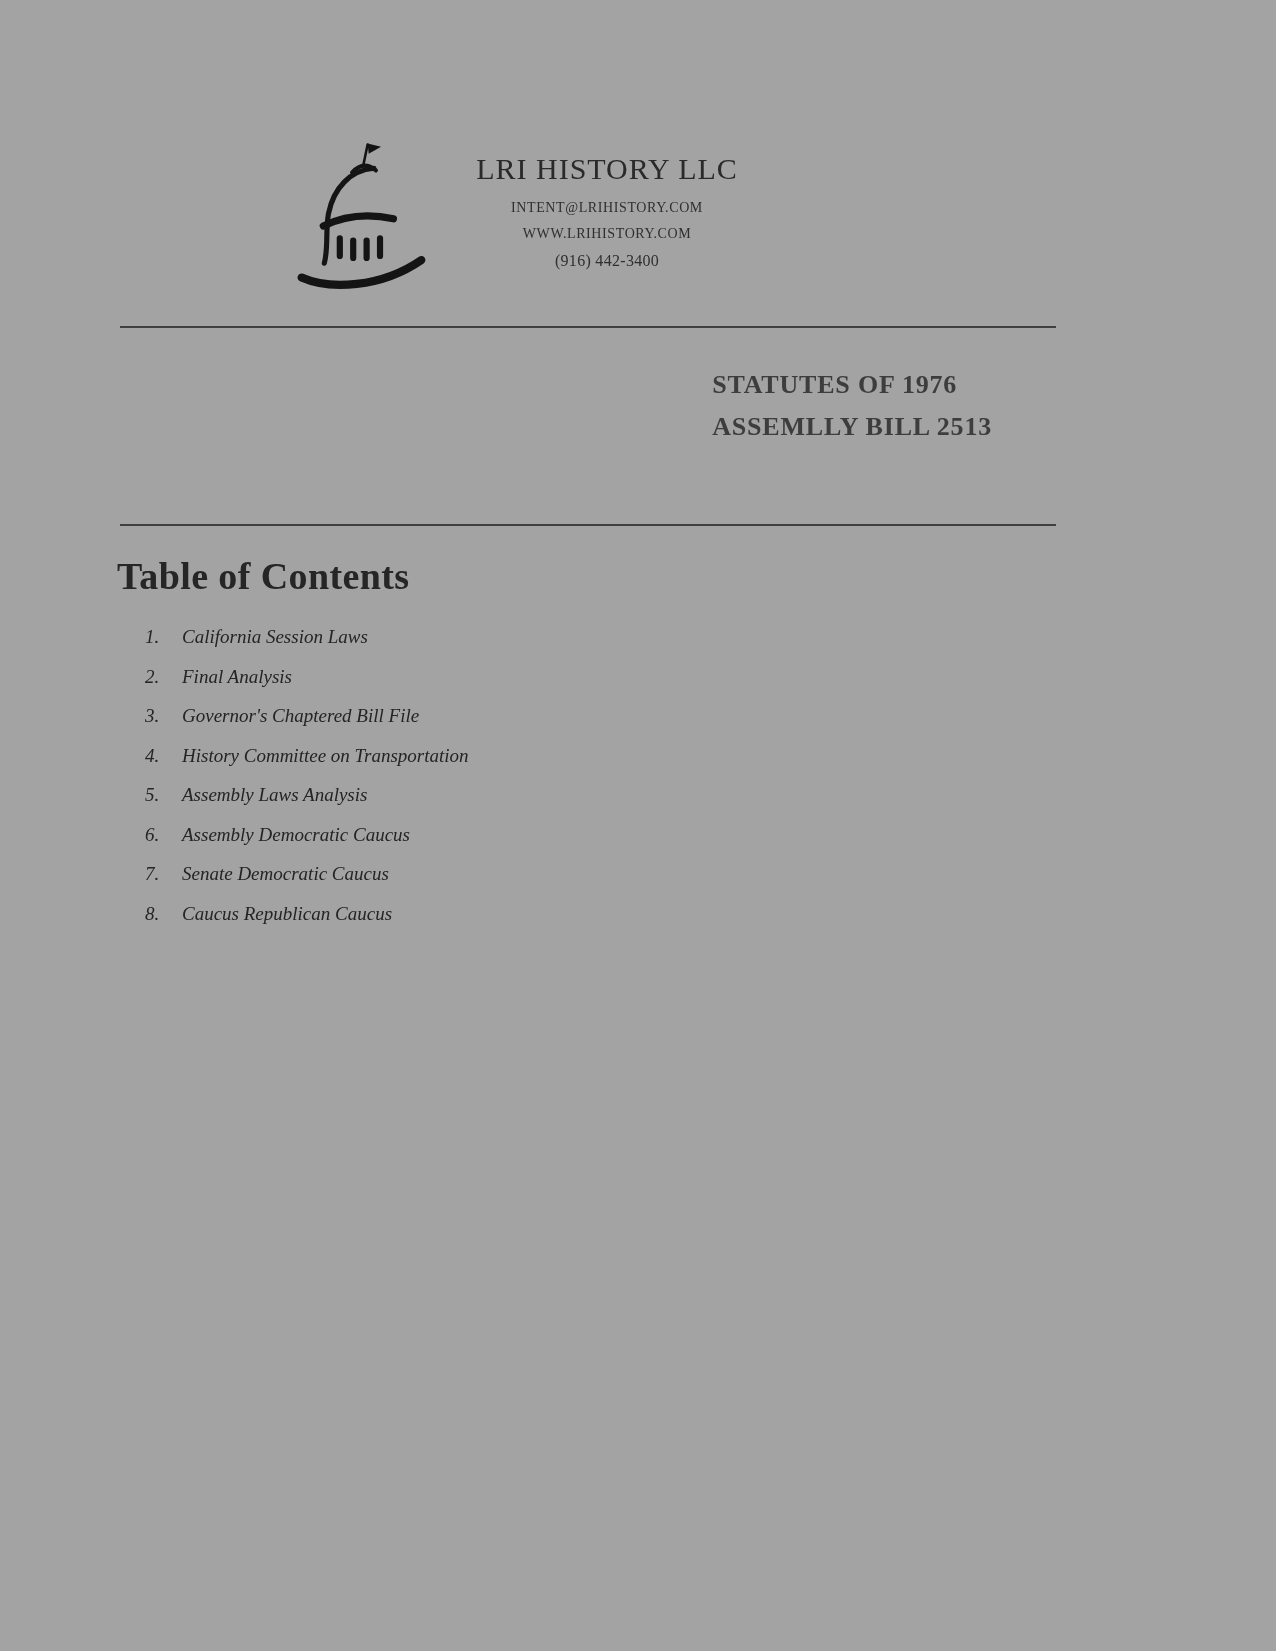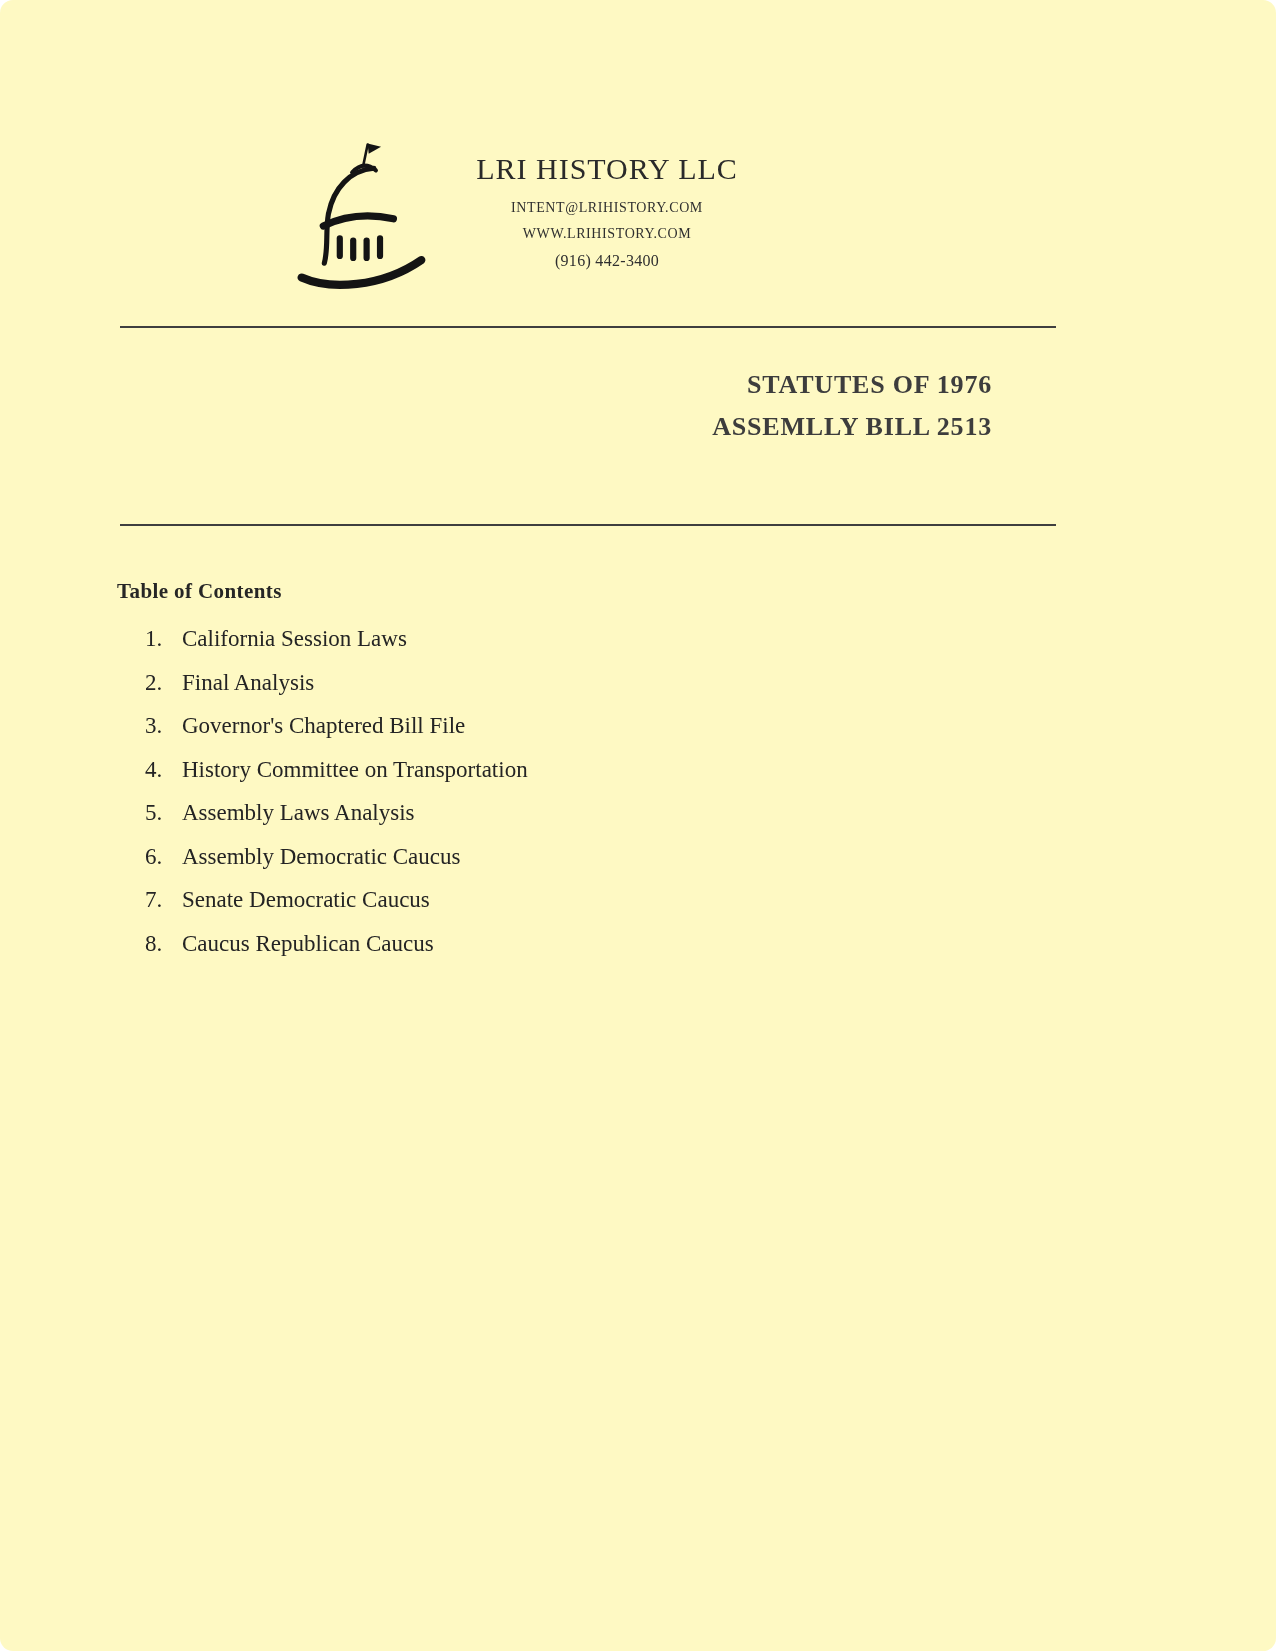--- a/index.html
+++ b/index.html
@@ -5,21 +5,21 @@
   * { margin: 0; padding: 0; box-sizing: border-box; }
   html, body { background: #ffffff; }
   body {
     width: 1276px;
     height: 1651px;
     position: relative;
     font-family: "Liberation Serif", "DejaVu Serif", serif;
     color: #1f1f1f;
     overflow: hidden;
   }
-  .page { position: absolute; inset: 0; background: #fef9c3; border-radius: 13px; }
+  .page { position: absolute; inset: 0; background: #a3a3a3; }
 
   
   .logo {
     position: absolute;
     left: 293px;
     top: 126px;
     width: 140px;
     height: 165px;
   }
   .logo svg { width: 100%; height: 100%; }
@@ -62,53 +62,54 @@
     background: #3f3f3f;
   }
   .rule-top { top: 326px; }
   .rule-bottom { top: 524px; }
 
   
   .title-block {
     position: absolute;
     right: 284px;
     top: 364px;
-    text-align: right;
+    text-align: left;
     margin-left: 7px;
   }
   .title-block .line {
     font-size: 26px;
     font-weight: bold;
     color: #3d3d3d;
     letter-spacing: 0.8px;
     line-height: 42px;
     white-space: pre;
   }
 
   
   .toc-heading {
     position: absolute;
     left: 117px;
-    top: 579px;
-    font-size: 21px;
+    top: 554px;
+    font-size: 38px;
     font-weight: bold;
     color: #262626;
     letter-spacing: 0.4px;
   }
   .toc-list {
     position: absolute;
     left: 145px;
     top: 626px;
     list-style: none;
   }
   .toc-list li {
-    font-size: 23px;
+    font-size: 19px;
     color: #242424;
     margin-bottom: 17.5px;
     white-space: nowrap;
+    font-style: italic;
   }
   .toc-num {
     display: inline-block;
     width: 37px;
   }
 </style>
 </head>
 <body>
 
 <div class="page">

